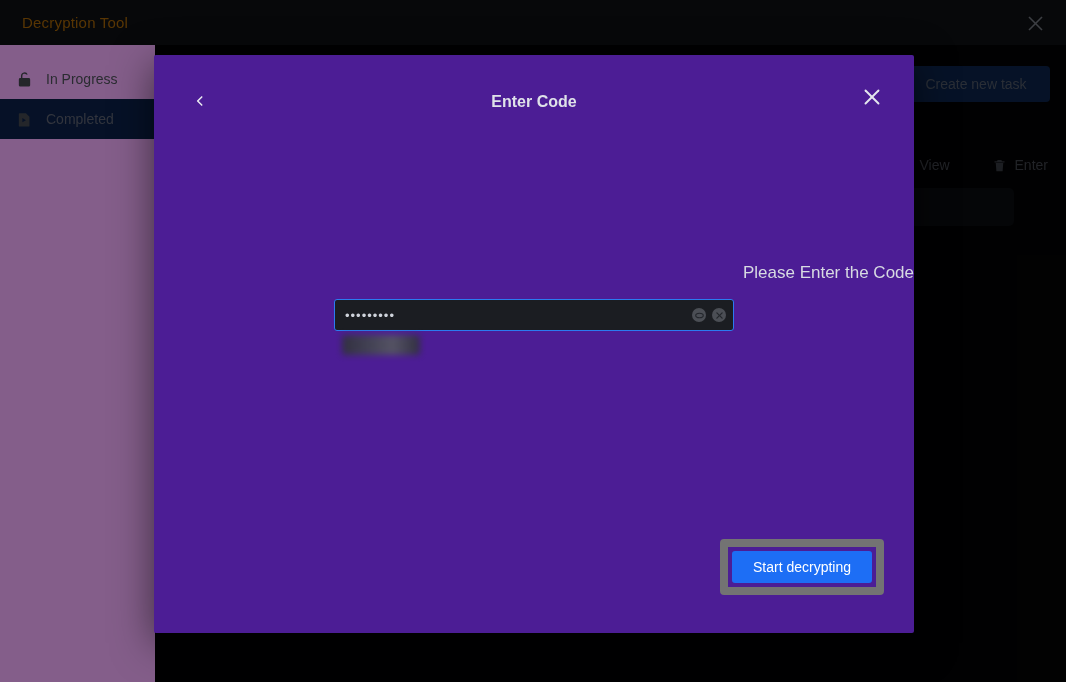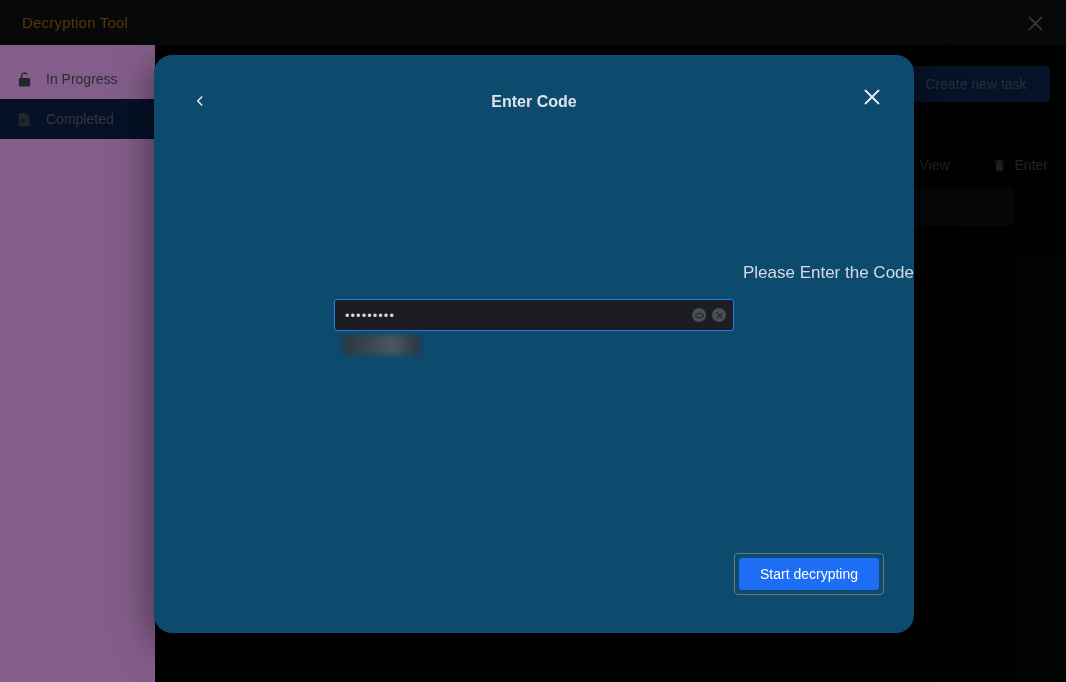--- a/index.html
+++ b/index.html
@@ -146,22 +146,22 @@
     background: rgba(0,0,0,0.45);
   }
 
   
   .modal {
     position: absolute;
     left: 154px;
     top: 55px;
     width: 760px;
     height: 578px;
-    background: #0c4a6e;
-    border-radius: 18px;
+    background: #4c1d95;
+    border-radius: 2px;
     box-shadow: 0 10px 40px rgba(0,0,0,0.55);
   }
   .modal-header {
     position: relative;
     height: 90px;
   }
   .modal-back {
     position: absolute;
     left: 32px;
     top: 32px;
@@ -255,21 +255,21 @@
     opacity: 0.9;
   }
 
   .modal-footer {
     position: absolute;
     right: 30px;
     bottom: 38px;
   }
   .start-btn-highlight {
     padding: 4px;
-    border: 1px solid #737373;
+    border: 8px solid #737373;
     border-radius: 4px;
     display: inline-block;
     line-height: 0;
   }
   .start-btn {
     height: 32px;
     min-width: 140px;
     padding: 0 18px;
     border: none;
     border-radius: 3px;

